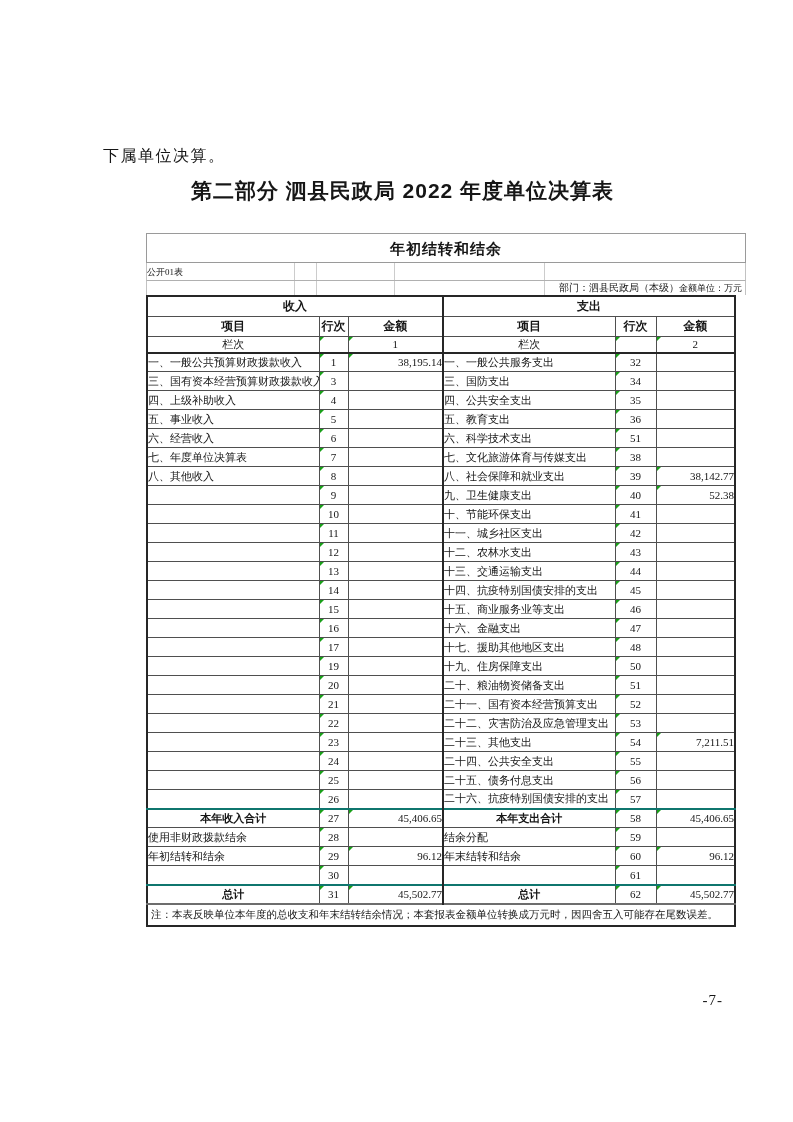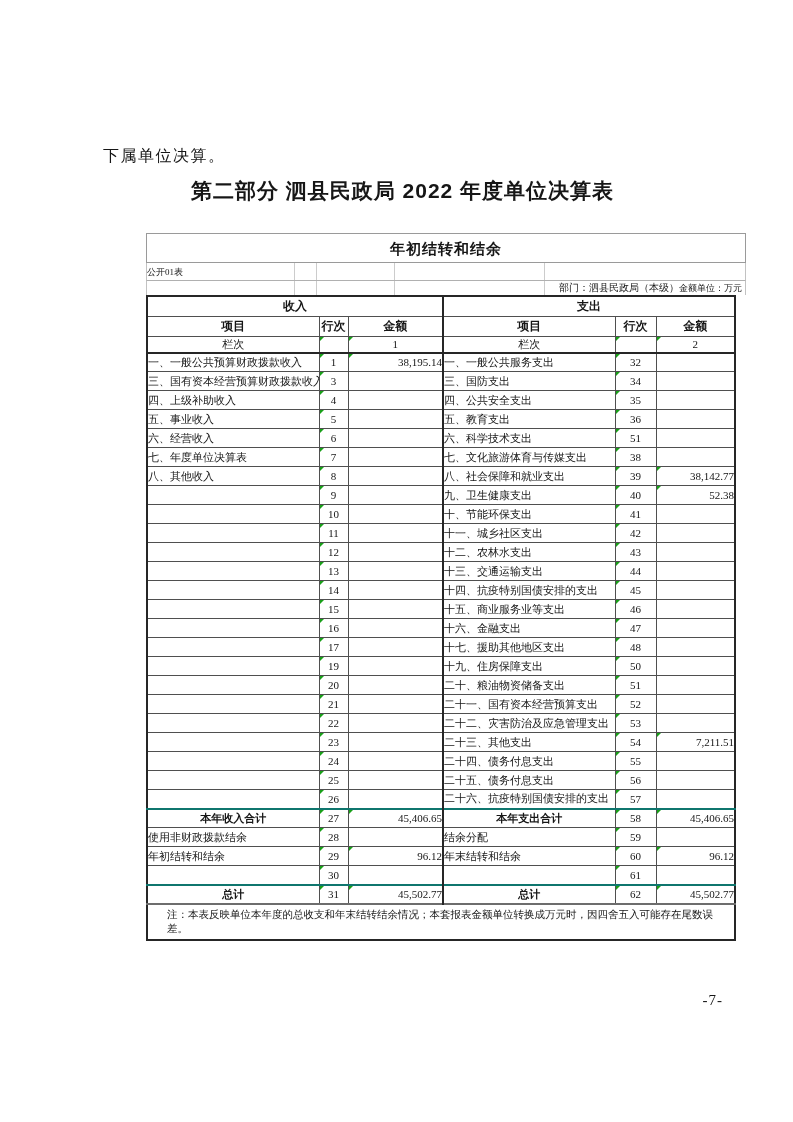--- a/index.html
+++ b/index.html
@@ -31,21 +31,21 @@
   table.main th{font-weight:600;font-size:12px;height:20px;text-align:center;}
   tr.lanci td{height:15px;border-bottom:2px solid #262626;text-align:center;}
   td.item{text-align:left;padding-left:3px;}
   td.rownum{text-align:center;}
   td.amount{text-align:right;padding-right:3px;}
   .sep{border-left:2px solid #262626 !important;}
   td.emph{font-weight:bold;text-align:center;padding-left:0;}
   tr.thick-top td{border-top:2px solid #0f766e;}
   .gt::before{content:"";position:absolute;left:0;top:0;width:0;height:0;
     border-top:4px solid var(--gt-color,#18a018);border-right:4px solid transparent;}
-  tfoot td.note-cell{font-size:10.5px;text-align:left;padding:3px 19px;height:20px;white-space:normal;
+  tfoot td.note-cell{font-size:10.5px;text-align:left;padding:3px 3px;height:20px;white-space:normal;
     border-top:2px solid #f97316;border-color:#6d6d6d;}
   .page-num{position:absolute;top:992px;right:70px;font-size:15px;letter-spacing:1px;}
 </style>
 </head>
 <body>
 
 <div class="page">
 
   <div class="intro">下属单位决算。</div>
 
@@ -267,21 +267,21 @@
           <td class="rownum gt">23</td>
           <td class="amount"></td>
           <td class="item sep">二十三、其他支出</td>
           <td class="rownum gt">54</td>
           <td class="amount gt">7,211.51</td>
         </tr>
         <tr>
           <td class="item"></td>
           <td class="rownum gt">24</td>
           <td class="amount"></td>
-          <td class="item sep">二十四、债务付息支出</td>
+          <td class="item sep">二十四、公共安全支出</td>
           <td class="rownum gt">55</td>
           <td class="amount"></td>
         </tr>
         <tr>
           <td class="item"></td>
           <td class="rownum gt">25</td>
           <td class="amount"></td>
           <td class="item sep">二十五、债务付息支出</td>
           <td class="rownum gt">56</td>
           <td class="amount"></td>

